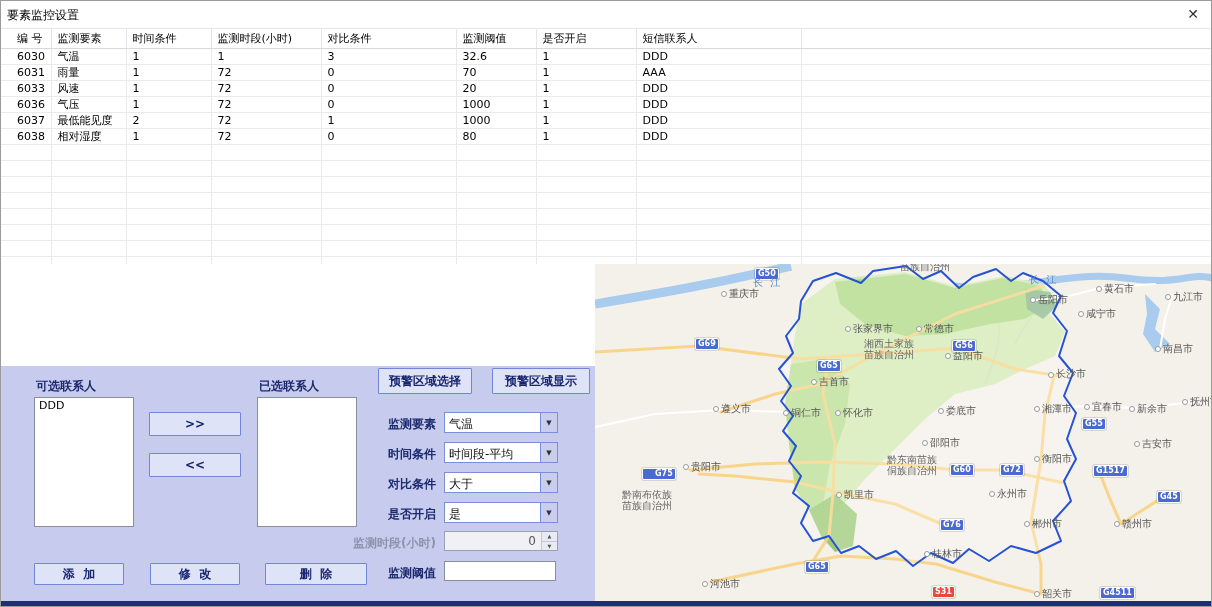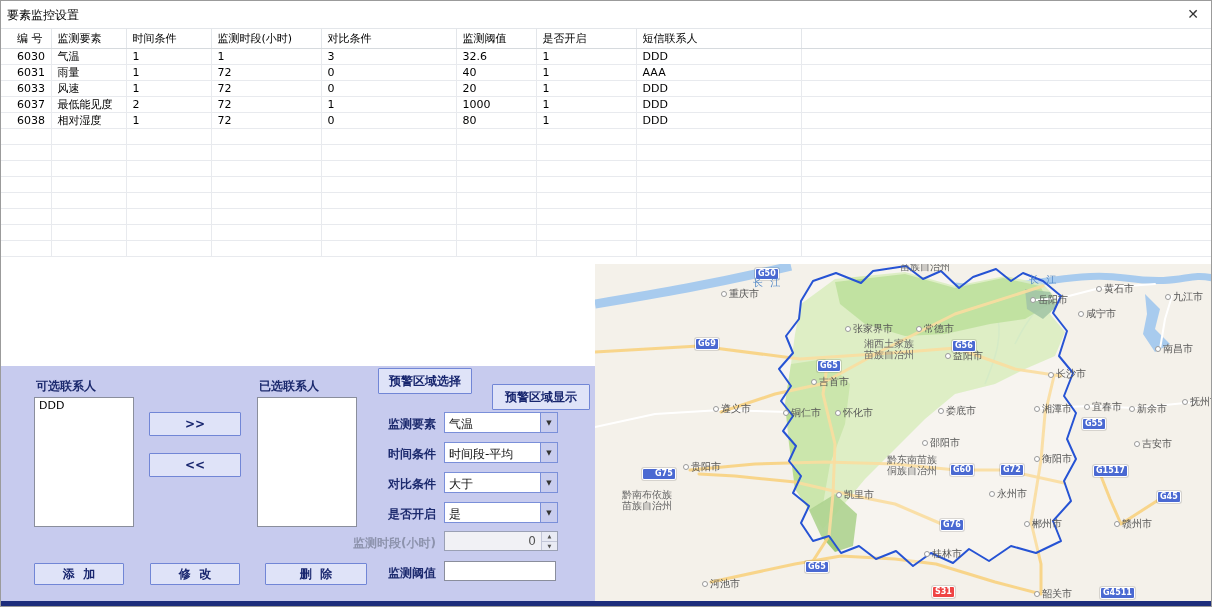--- a/index.html
+++ b/index.html
@@ -93,32 +93,43 @@
             <td>1</td>
             <td>DDD</td>
             <td class="filler"></td>
           </tr>
           <tr>
             <td>6031</td>
             <td>雨量</td>
             <td>1</td>
             <td>72</td>
             <td>0</td>
-            <td>40</td>
+            <td>70</td>
             <td>1</td>
             <td>AAA</td>
             <td class="filler"></td>
           </tr>
           <tr>
             <td>6033</td>
             <td>风速</td>
             <td>1</td>
             <td>72</td>
             <td>0</td>
             <td>20</td>
+            <td>1</td>
+            <td>DDD</td>
+            <td class="filler"></td>
+          </tr>
+          <tr>
+            <td>6036</td>
+            <td>气压</td>
+            <td>1</td>
+            <td>72</td>
+            <td>0</td>
+            <td>1000</td>
             <td>1</td>
             <td>DDD</td>
             <td class="filler"></td>
           </tr>
           <tr>
             <td>6037</td>
             <td>最低能见度</td>
             <td>2</td>
             <td>72</td>
             <td>1</td>
@@ -238,21 +249,21 @@
         <div class="item">DDD</div>
       </div>
 
     <div class="btn" style="left:148px;top:46px;width:92px;height:24px">&gt;&gt;</div>
     <div class="btn" style="left:148px;top:87px;width:92px;height:24px">&lt;&lt;</div>
 
     <span class="plabel" style="left:258px;top:12px">已选联系人</span>
     <div class="listbox" style="left:256px;top:31px"></div>
 
     <div class="btn" style="left:377px;top:2px;width:94px;height:26px">预警区域选择</div>
-    <div class="btn" style="left:491px;top:18px;width:98px;height:26px">预警区域显示</div>
+    <div class="btn" style="left:491px;top:2px;width:98px;height:26px">预警区域显示</div>
 
     <div class="frow" style="top:46px">
       <span class="flabel">监测要素</span>
       <div class="dropdown">
         <span class="dval">气温</span>
         <span class="darrow">▼</span>
       </div>
     </div>
     <div class="frow" style="top:76px">
       <span class="flabel">时间条件</span>

